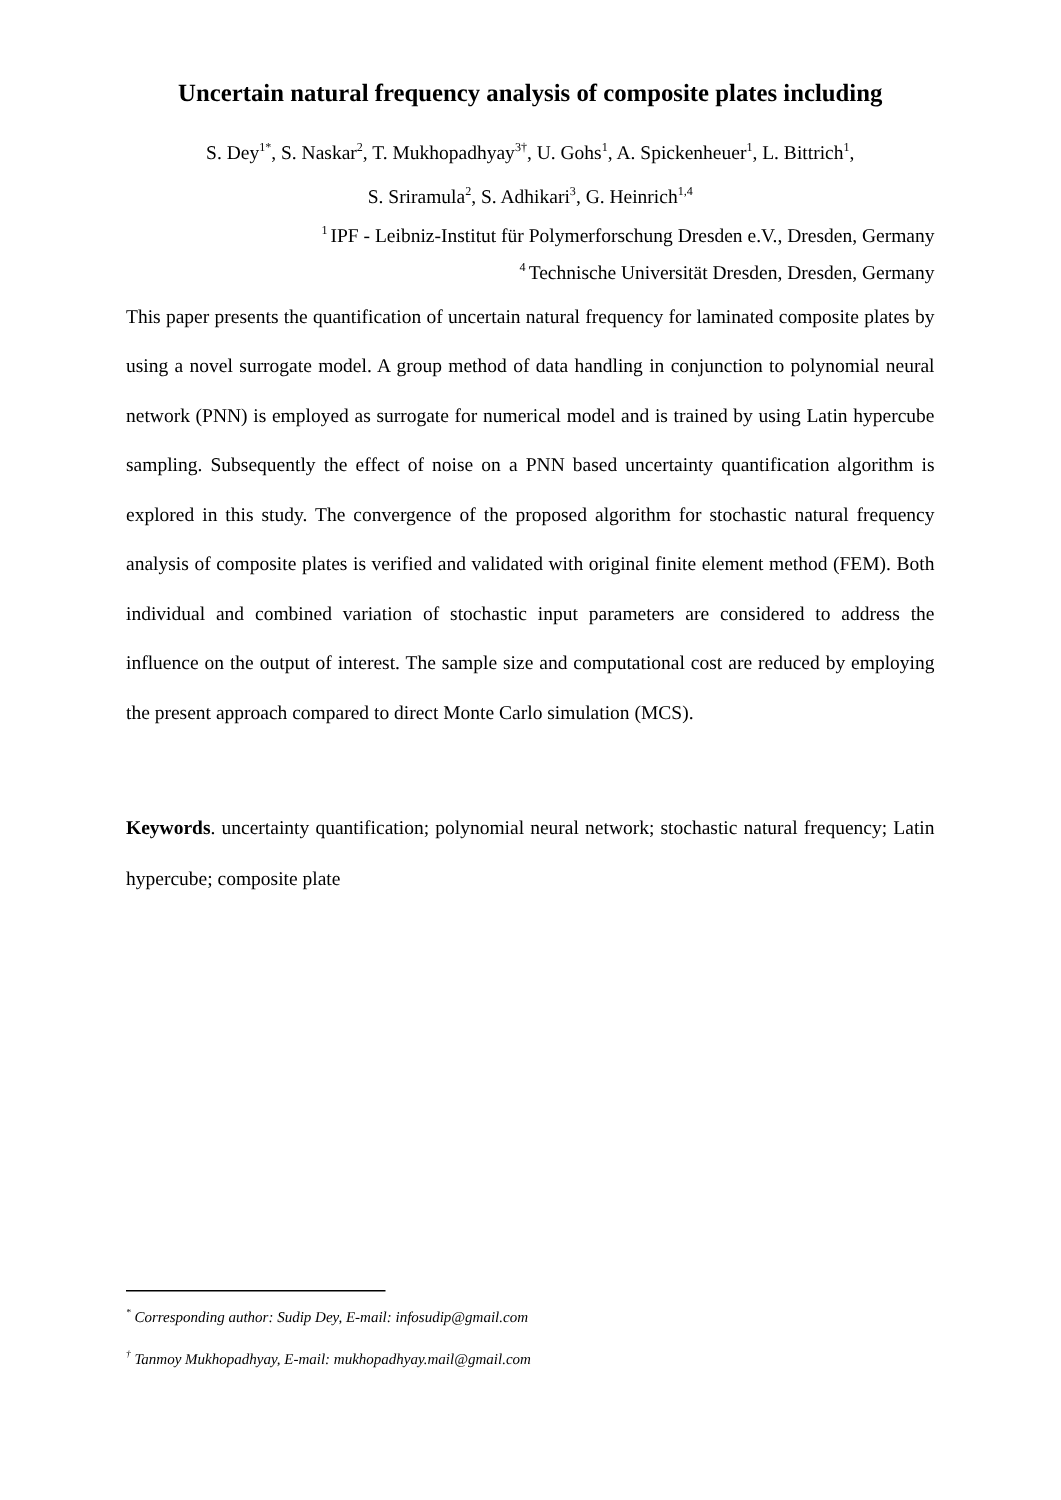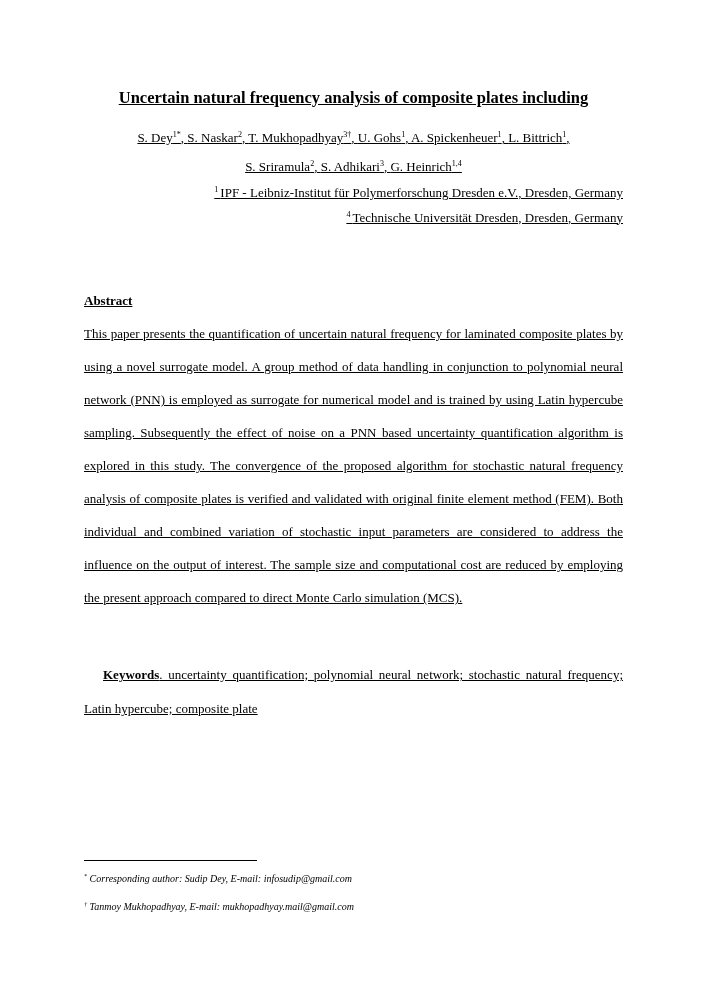--- a/index.html
+++ b/index.html
@@ -9,22 +9,21 @@
     height: 1000px;
     font-family: "Liberation Serif", "DejaVu Serif", serif;
     color: #000000;
     overflow: hidden;
   }
   .page {
     position: relative;
     width: 707px;
     height: 1000px;
     background: #ffffff;
-    padding: 86px 84px 0 84px;
-    text-decoration: underline;
+    padding: 50px 84px 0 84px;
   }
   .title {
     font-size: 16.5px;
     font-weight: bold;
     line-height: 24px;
     text-align: center;
   }
   .authors {
     margin-top: 13px;
     font-size: 13px;
@@ -51,21 +50,21 @@
     font-size: 13px;
     line-height: 33px;
     text-align: justify;
   }
   .keywords {
     margin-top: 44px;
     font-size: 13px;
     line-height: 34px;
     text-align: justify;
   }
-  .kw-label { font-weight: bold; margin-left: 19px; }
+  .kw-label { font-weight: bold; }
   .footnotes {
     position: absolute;
     left: 84px;
     right: 84px;
     top: 860px;
     font-size: 10px;
     font-style: italic;
     line-height: 28px;
   }
   .footnote-rule {
@@ -81,21 +80,20 @@
 
   <h1 class="title"><span>Uncertain natural frequency analysis of composite plates including</span><br></h1>
 
   <p class="authors"><span>S. Dey</span><sup>1*</sup><span>, </span><span>S. Naskar</span><sup>2</sup><span>, </span><span>T. Mukhopadhyay</span><sup>3†</sup><span>, </span><span>U. Gohs</span><sup>1</sup><span>, </span><span>A. Spickenheuer</span><sup>1</sup><span>, </span><span>L. Bittrich</span><sup>1</sup><span>,</span><br><span>S. Sriramula</span><sup>2</sup><span>, </span><span>S. Adhikari</span><sup>3</sup><span>, </span><span>G. Heinrich</span><sup>1,4</sup></p>
 
   <div class="affiliations">
       <div class="affiliation-line"><sup>1 </sup>IPF - Leibniz-Institut für Polymerforschung Dresden e.V., Dresden, Germany</div>
       <div class="affiliation-line"><sup>4 </sup>Technische Universität Dresden, Dresden, Germany</div>
     </div>
 
-  <h2 class="abstract-heading">Abstract</h2>
 
   <p class="abstract-body">This paper presents the quantification of uncertain natural frequency for laminated composite plates by using a novel surrogate model. A group method of data handling in conjunction to polynomial neural network (PNN) is employed as surrogate for numerical model and is trained by using Latin hypercube sampling. Subsequently the effect of noise on a PNN based uncertainty quantification algorithm is explored in this study. The convergence of the proposed algorithm for stochastic natural frequency analysis of composite plates is verified and validated with original finite element method (FEM). Both individual and combined variation of stochastic input parameters are considered to address the influence on the output of interest. The sample size and computational cost are reduced by employing the present approach compared to direct Monte Carlo simulation (MCS).</p>
 
   <p class="keywords"><span class="kw-label">Keywords</span><span>. uncertainty quantification; polynomial neural network; stochastic natural frequency; Latin hypercube; composite plate</span></p>
 
   <div class="footnotes">
     <div class="footnote-rule"></div>
   <div class="footnote-line"><sup>*</sup> Corresponding author: Sudip Dey, E-mail: infosudip@gmail.com</div>
       <div class="footnote-line"><sup>†</sup> Tanmoy Mukhopadhyay, E-mail: mukhopadhyay.mail@gmail.com</div>
     </div>

